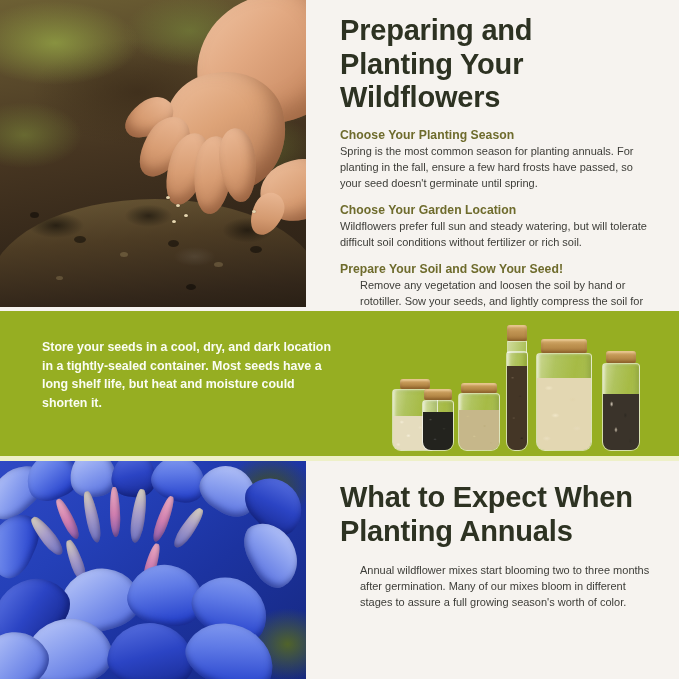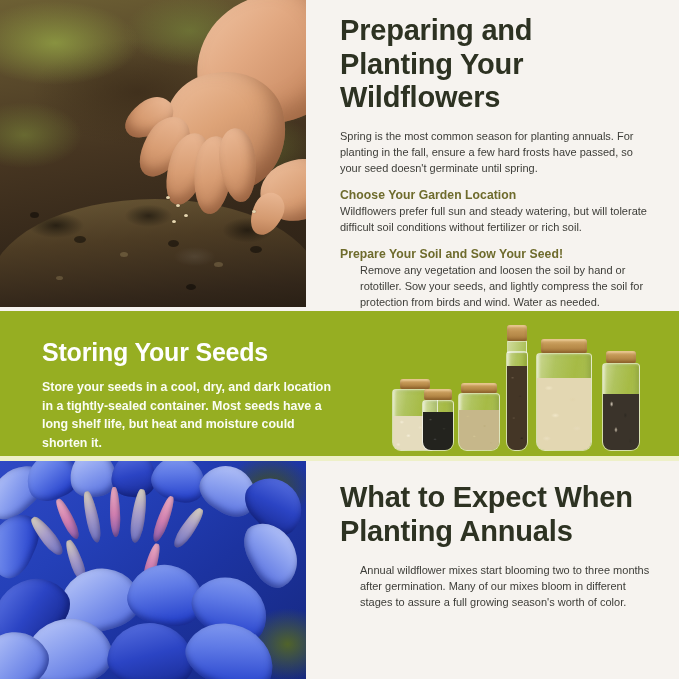--- a/index.html
+++ b/index.html
@@ -354,33 +354,33 @@
       <div class="seed-dot" style="left:166px; top:196px;"></div>
       <div class="seed-dot" style="left:176px; top:204px;"></div>
       <div class="seed-dot" style="left:184px; top:214px;"></div>
       <div class="seed-dot" style="left:172px; top:220px;"></div>
       <div class="seed-dot" style="left:252px; top:210px;"></div>
     </div>
 
     <div class="col-text">
       <h1 class="title">Preparing and Planting Your Wildflowers</h1>
 
+      <p class="sub">Choose Your Planting Season</p>
       <p class="body-txt">Spring is the most common season for planting annuals. For planting in the fall, ensure a few hard frosts have passed, so your seed doesn't germinate until spring.</p>
 
       <p class="sub">Choose Your Garden Location</p>
       <p class="body-txt">Wildflowers prefer full sun and steady watering, but will tolerate difficult soil conditions without fertilizer or rich soil.</p>
 
       <p class="sub">Prepare Your Soil and Sow Your Seed!</p>
       <p class="body-txt">Remove any vegetation and loosen the soil by hand or rototiller. Sow your seeds, and lightly compress the soil for protection from birds and wind. Water as needed.</p>
     </div>
   </div>
 
   <div class="sec-green">
     <div class="green-text">
-      <h2 class="green-title">Storing Your Seeds</h2>
       <p class="green-body">Store your seeds in a cool, dry, and dark location in a tightly-sealed container. Most seeds have a long shelf life, but heat and moisture could shorten it.</p>
     </div>
 
     <div class="jars">
 
       <div class="jar" style="left:14px; width:46px; height:72px;">
         <div class="cork" style="top:0; width:30px; height:10px;"></div>
         <div class="glass" style="height:62px;">
           <div class="fill f-white" style="height:34px;"></div>
         </div>

